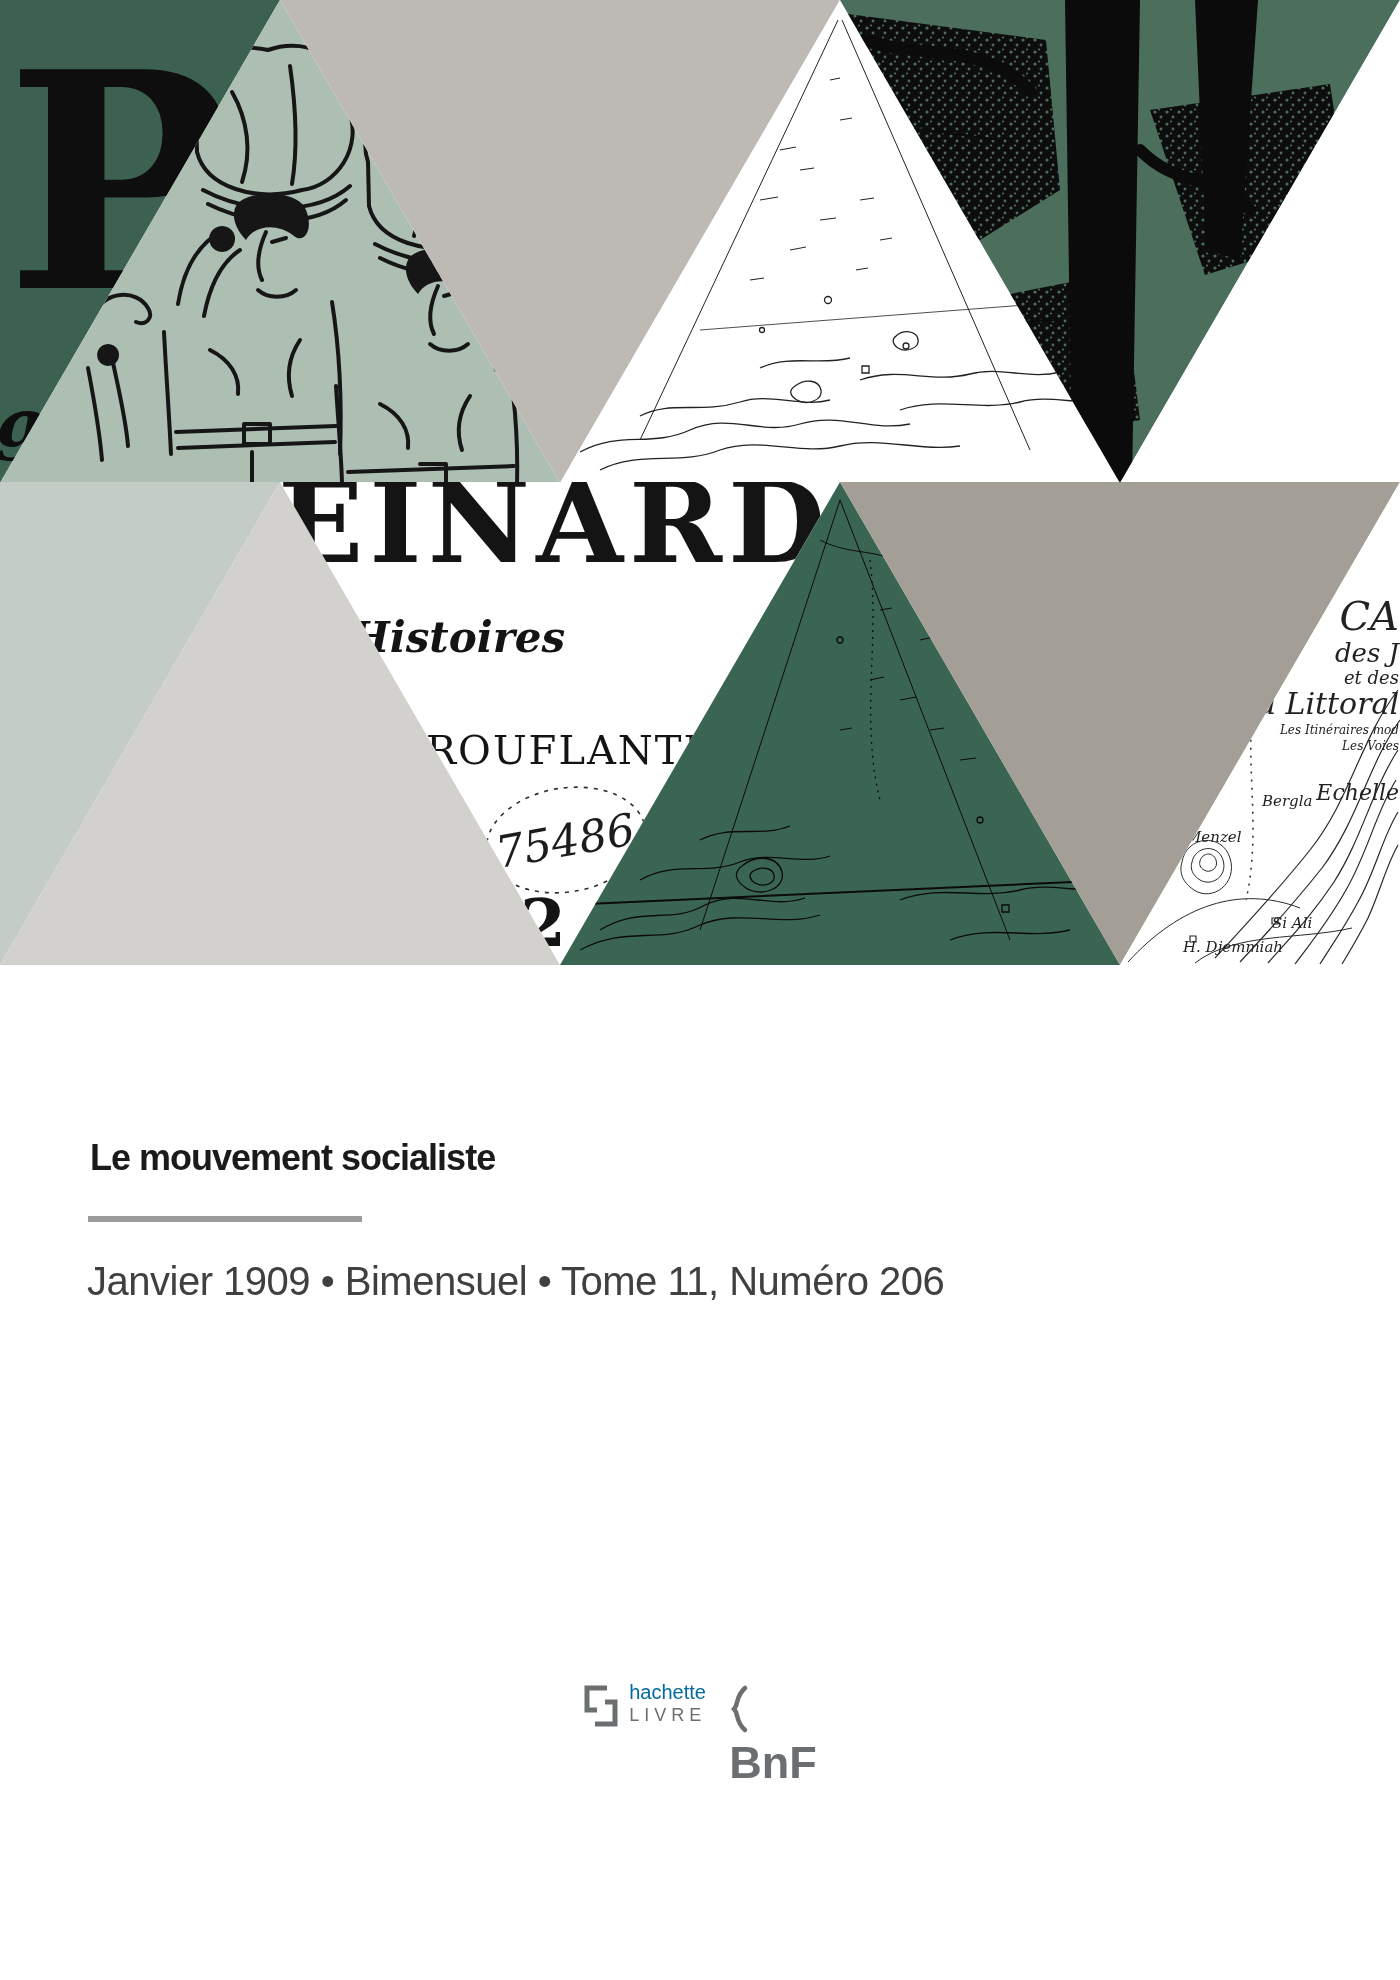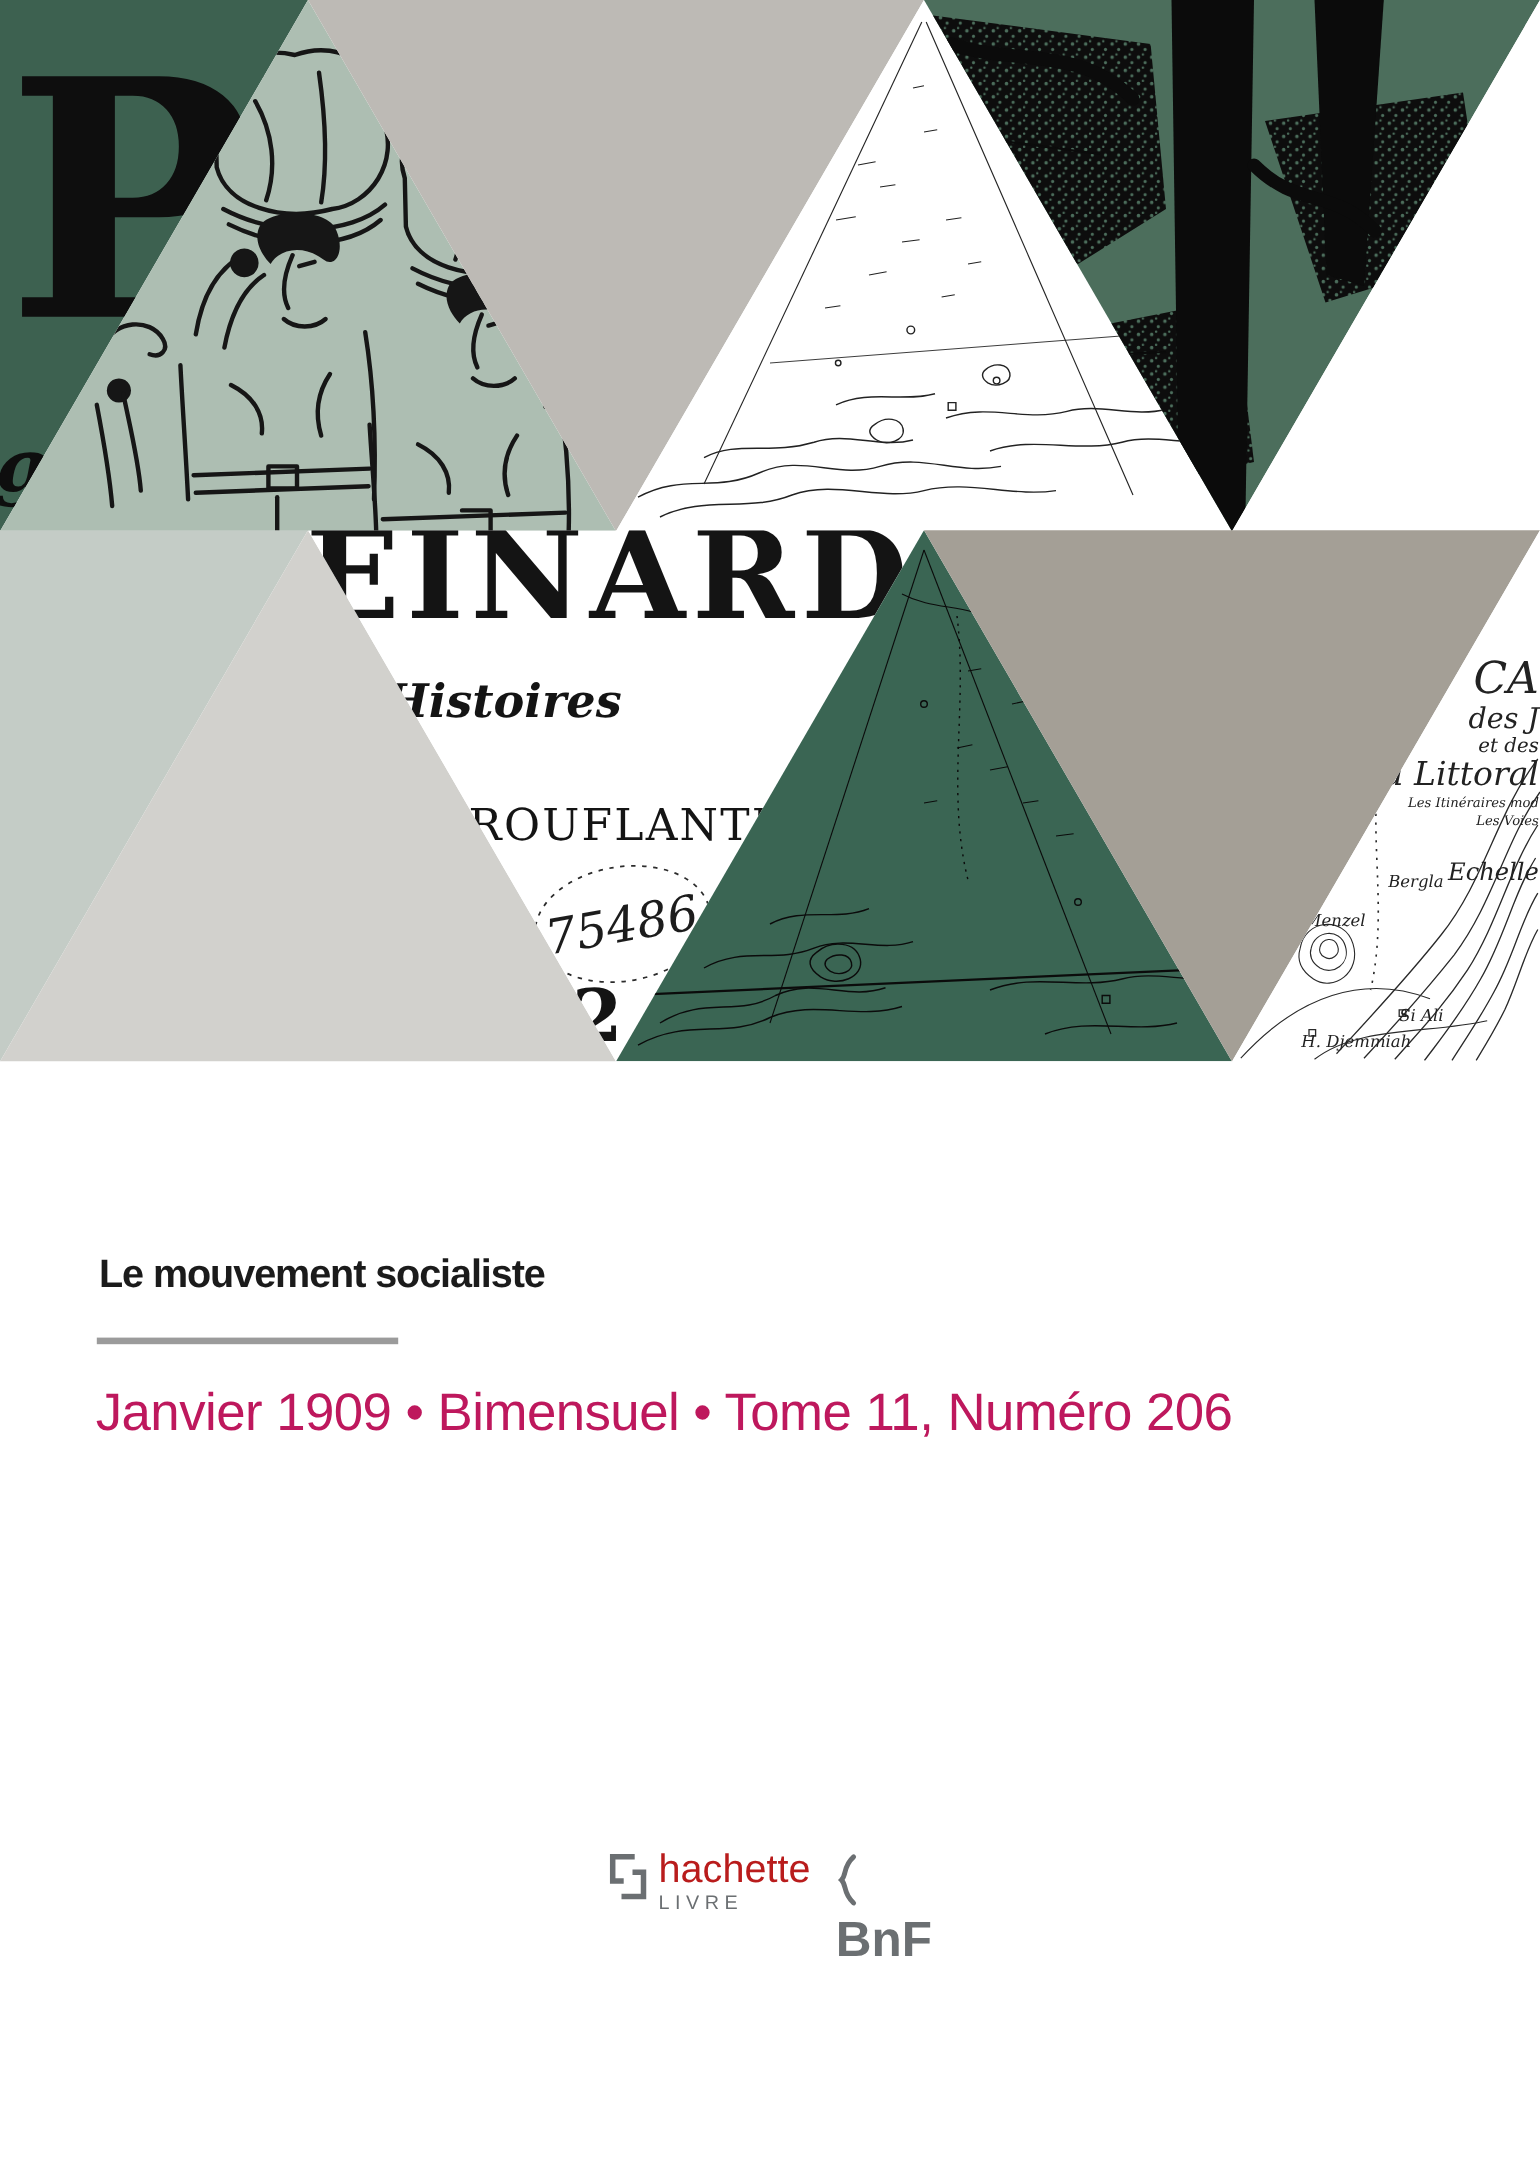--- a/index.html
+++ b/index.html
@@ -2,27 +2,27 @@
 <html><head>
 <meta charset="utf-8">
 <style>
   html,body{margin:0;padding:0;background:#ffffff;}
   .page{position:relative;width:1400px;height:1980px;background:#ffffff;overflow:hidden;
         font-family:"Liberation Sans",sans-serif;}
   .mosaic{position:absolute;top:0;left:0;}
   .title{position:absolute;left:90px;top:1140px;font-size:36px;font-weight:bold;
          letter-spacing:-1px;color:#1b1b1b;line-height:1;white-space:nowrap;}
   .rule{position:absolute;left:88px;top:1216px;width:274px;height:6px;background:#9b9b9b;}
-  .subtitle{position:absolute;left:87px;top:1261px;font-size:48px;font-weight:normal;
-            letter-spacing:-0.5px;color:#be185d;line-height:1;white-space:nowrap;}
+  .subtitle{position:absolute;left:87px;top:1261px;font-size:40px;font-weight:normal;
+            letter-spacing:-0.5px;color:#404040;line-height:1;white-space:nowrap;}
   .publisher{position:absolute;left:0;top:1684px;width:100%;display:flex;
              justify-content:center;align-items:flex-start;gap:13px;}
   .hachette-block{display:flex;align-items:flex-start;gap:10px;}
   .hachette-texts{display:flex;flex-direction:column;}
-  .hachette-word{font-size:36px;color:#b91c1c;line-height:0.85;letter-spacing:0;}
+  .hachette-word{font-size:20px;color:#0369a1;line-height:0.85;letter-spacing:0;}
   .livre-word{font-size:18px;color:#6b6f72;letter-spacing:5px;margin-top:4px;}
   .bnf-block{display:flex;align-items:flex-start;gap:8px;margin-left:10px;flex-direction:column;}
   .bnf-word{font-size:45px;font-weight:bold;color:#6b6f72;line-height:0.95;letter-spacing:0;}
   svg text{user-select:none;}
 </style>
 </head>
 <body>
 
 <div class="page">
 

